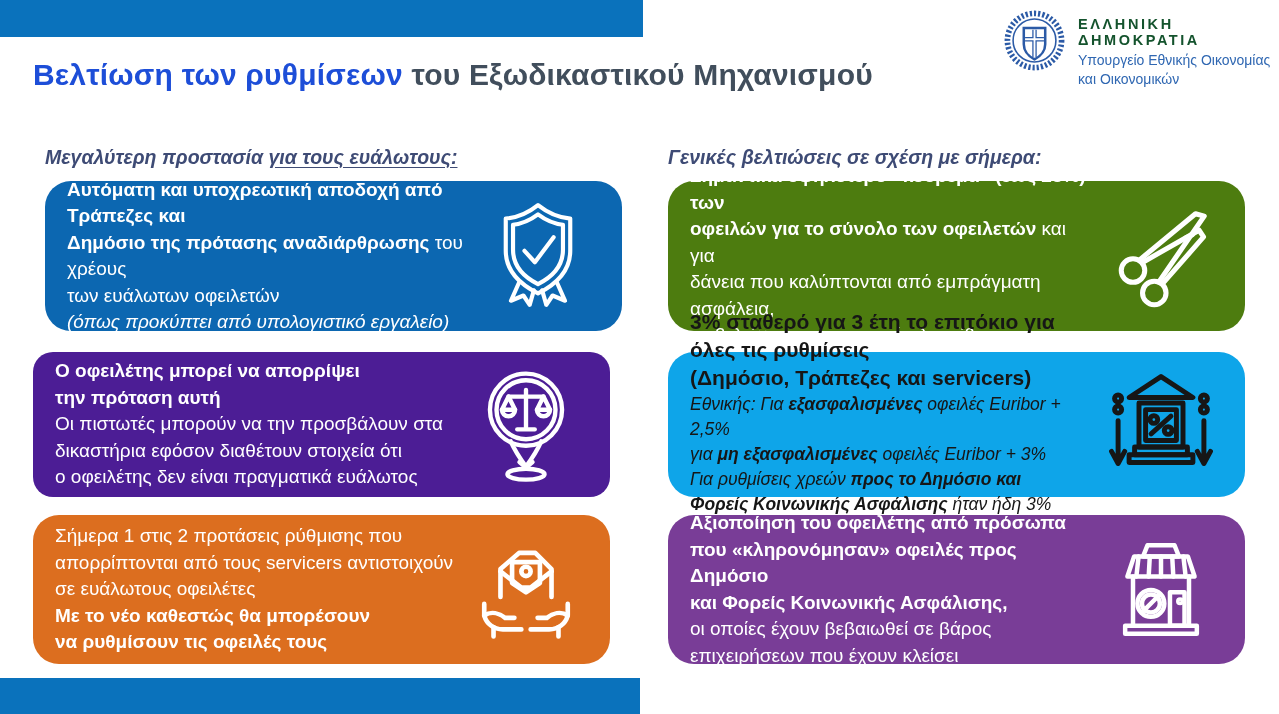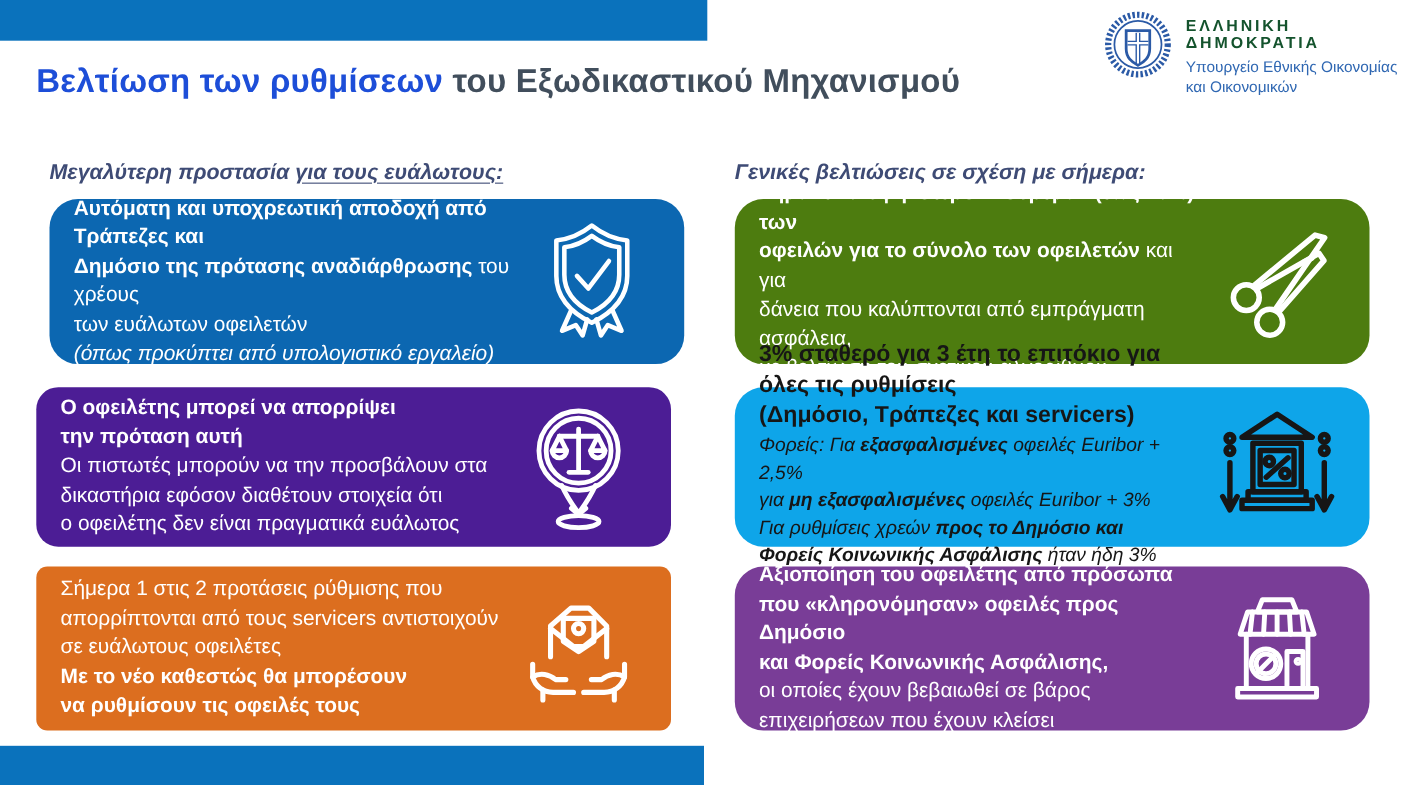--- a/index.html
+++ b/index.html
@@ -121,21 +121,21 @@
      <path d="M44 88 L50 93 L56 88"></path>
      <path d="M50 22 L50 56 M34 28 L66 28"></path>
      <path d="M34 28 L28 40 L40 40 L34 28"></path>
           <path d="M28 40 a6 6 0 0 0 12 0"></path>
      <path d="M66 28 L60 40 L72 40 L66 28"></path>
           <path d="M60 40 a6 6 0 0 0 12 0"></path>
      <path d="M42 58 L58 58"></path>
         </svg>
       </div>
     </div>
-    <div class="card" style="left: 33px; top: 515px; width: 577px; height: 149px; background: rgb(220, 110, 31); border-radius: 10px;">
+    <div class="card" style="left: 33px; top: 515px; width: 577px; height: 149px; background: rgb(220, 110, 31);">
       <div class="txt">
         <div class="line"><span class="run r">Σήμερα 1 στις 2 προτάσεις ρύθμισης που</span></div>
         <div class="line"><span class="run r">απορρίπτονται από τους servicers αντιστοιχούν</span></div>
         <div class="line"><span class="run r">σε ευάλωτους οφειλέτες</span></div>
         <div class="line"><span class="run b">Με το νέο καθεστώς θα μπορέσουν</span></div>
         <div class="line"><span class="run b">να ρυθμίσουν τις οφειλές τους</span></div>
       </div>
       <div class="ico" style="color: rgb(255, 255, 255);">
         <svg width="116" height="116" viewBox="0 0 100 100" fill="none" stroke="currentColor" stroke-linecap="round" stroke-linejoin="round" stroke-width="4">
      <path d="M28 56 L28 32 L44 18 L58 18 L72 32 L72 56"></path>
@@ -163,21 +163,21 @@
      <path d="M33 56 L84 27 L88 33 L52 74"></path>
      <path d="M52 74 L84 10 L76 9 L33 56" transform="rotate(8 55 45)"></path>
      <path d="M72 34 L78 31"></path>
         </svg>
       </div>
     </div>
     <div class="card dark-text" style="left: 668px; top: 352px; width: 577px; height: 145px; background: #0ea5e9;">
       <div class="txt">
         <div class="line head"><span class="run b">3% σταθερό για 3 έτη το επιτόκιο για όλες τις ρυθμίσεις</span></div>
         <div class="line head"><span class="run b">(Δημόσιο, Τράπεζες και servicers)</span></div>
-        <div class="line sub"><span class="run i">Φορείς: Για </span><span class="run bi">εξασφαλισμένες</span><span class="run i"> οφειλές Euribor + 2,5%</span></div>
+        <div class="line sub"><span class="run i">Εθνικής: Για </span><span class="run bi">εξασφαλισμένες</span><span class="run i"> οφειλές Euribor + 2,5%</span></div>
         <div class="line sub"><span class="run i">για </span><span class="run bi">μη εξασφαλισμένες</span><span class="run i"> οφειλές Euribor + 3%</span></div>
         <div class="line sub"><span class="run i">Για ρυθμίσεις χρεών </span><span class="run bi">προς το Δημόσιο και</span></div>
         <div class="line sub"><span class="run bi">Φορείς Κοινωνικής Ασφάλισης</span><span class="run i"> ήταν ήδη 3% σταθερό</span></div>
       </div>
       <div class="ico" style="color: rgb(22, 22, 22);">
         <svg width="112" height="110" viewBox="0 0 100 100" fill="none" stroke="currentColor" stroke-linecap="round" stroke-linejoin="round" stroke-width="4.5">
      <path d="M50 6 L79 25 L21 25 Z"></path>
      <rect x="30" y="30" width="40" height="40"></rect>
      <rect x="36" y="36" width="28" height="28"></rect>
      <circle cx="43.5" cy="45" r="3.5"></circle>

